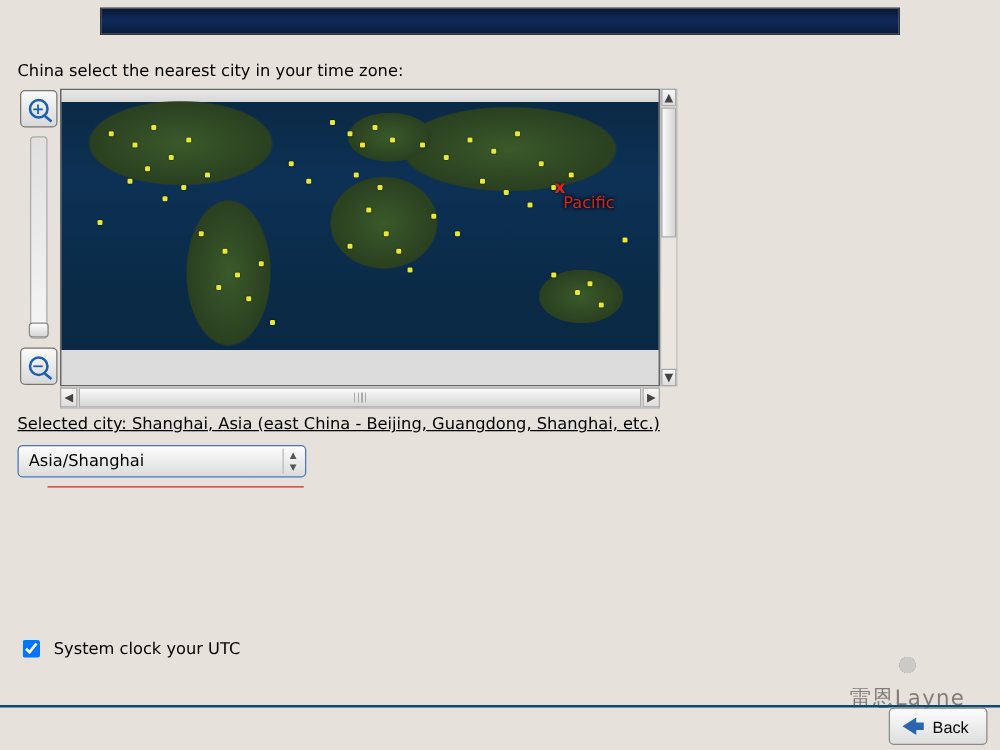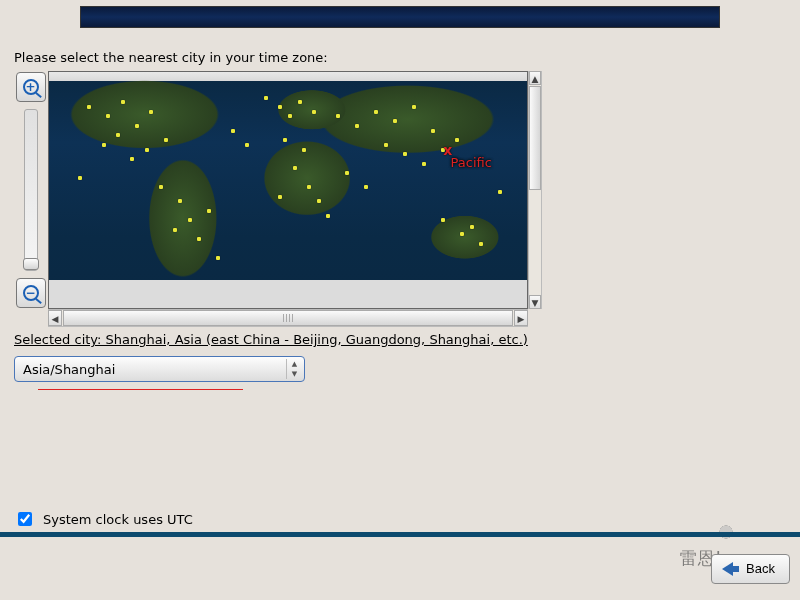--- a/index.html
+++ b/index.html
@@ -143,41 +143,41 @@
   .hscroll .grip {
     position:absolute; left:50%; top:3px; bottom:3px; width:10px;
     margin-left:-5px;
     background:repeating-linear-gradient(90deg,#aaa,#aaa 1px,transparent 1px,transparent 3px);
   }
   .selected-city {
     position:absolute; left:14px; top:332px;text-decoration:underline;
   }
   .tz-combo {
     position:absolute; left:14px; top:356px;
-    width:291px; height:26px;
+    width:231px; height:26px;
     background:linear-gradient(#fdfdfd,#dcdcdc);
     border:1px solid #4a76b8; border-radius:4px;
     display:flex; align-items:center; padding:0 8px;
     cursor:pointer;
   }
   .tz-combo .spin {
     position:absolute; right:2px; top:2px; bottom:2px; width:16px;
     border-left:1px solid #bbb;
     display:flex; flex-direction:column;
   }
   .tz-combo .spin div { flex:1; display:flex;align-items:center;justify-content:center; font-size:7px; color:#555;}
   .utc-check {
     position:absolute; left:14px; top:509px;
     display:flex; align-items:center; gap:8px;
   }
   .utc-check input { width:14px; height:14px; }
   .footer {
-    position:absolute; left:0; right:0; bottom:0; height:68px;
-    border-top:5px solid #0c4a6e;
-    display:flex; justify-content:flex-end; align-items:center;
+    position:absolute; left:0; right:0; bottom:0; height:36px;
+    border-top:2px solid #0c4a6e;
+    display:flex; justify-content:flex-end; 
     padding-right:10px; gap:8px;
   }
   .nav-btn {
     height:30px; padding:0 14px 0 10px;
     background:linear-gradient(#fcfcfc,#dedede);
     border:1px solid #8a8a8a; border-radius:4px;
     display:flex; align-items:center; gap:6px;
     cursor:pointer; font-size:13px;
   }
   .arrow-icon { width:18px; height:14px; position:relative; }
@@ -202,21 +202,21 @@
     width:22px;height:22px;border-radius:50%;
     background:radial-gradient(circle,#bbb 40%,#999 42%,transparent 44%);
     position:relative; opacity:0.6;
   }
 </style>
 </head>
 <body>
 
 <div class="header-band"></div>
 
-<div class="prompt">Please select the nearest city in your time zone:</div>
+<div class="prompt">China select the nearest city in your time zone:</div>
 
 <div class="map-area">
   <div class="zoom-col">
     <div class="zoom-btn">
       <div class="zoom-lens zoom-plus"></div>
     </div>
     <div class="zoom-track">
       <div class="zoom-thumb"></div>
     </div>
     <div class="zoom-btn">
@@ -304,21 +304,21 @@
   <span>Asia/Shanghai</span>
   <div class="spin">
     <div>▲</div>
     <div>▼</div>
   </div>
 </div>
 <div class="dropdown-underline"></div>
 
 <label class="utc-check">
   <input type="checkbox" checked="" style="">
-  <span>System clock uses UTC</span>
+  <span>System clock your UTC</span>
 </label>
 
 <div class="watermark">
   <span class="wm-icon"></span>
   <span>雷恩Layne</span>
 </div>
 
 <div class="footer">
   <button class="nav-btn">
     <span class="arrow-icon">

